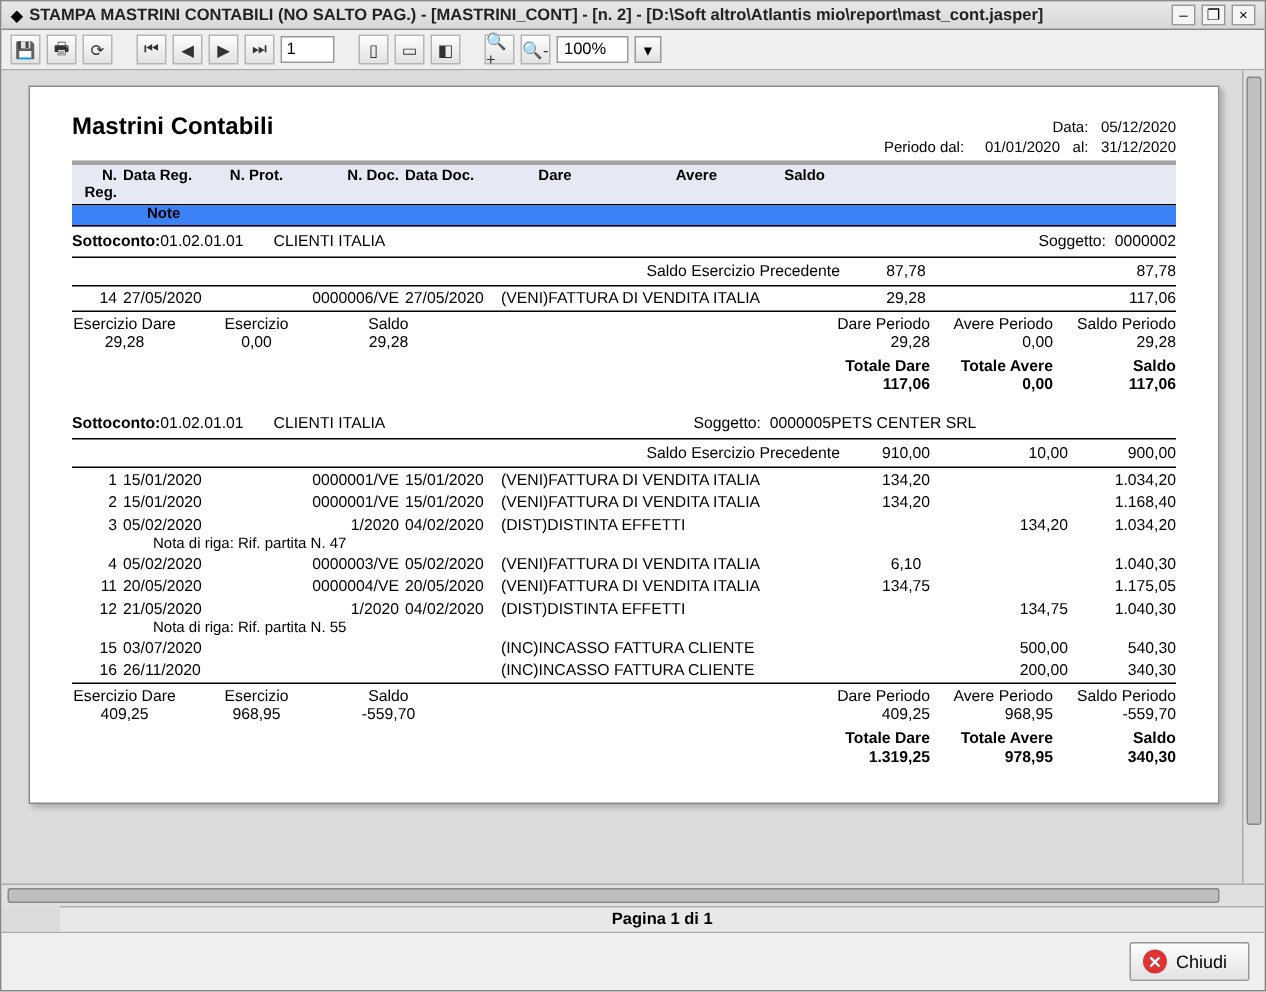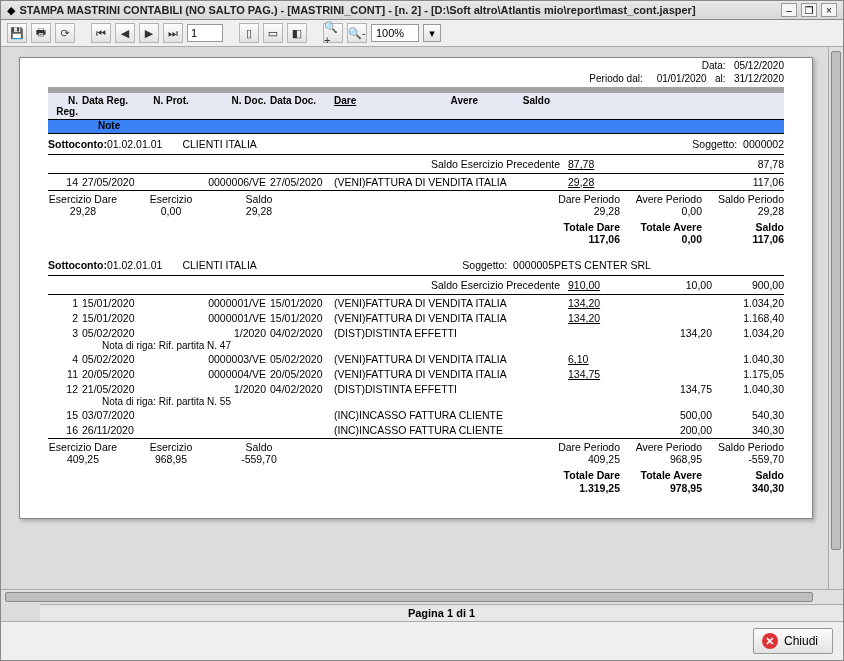--- a/index.html
+++ b/index.html
@@ -146,41 +146,41 @@
     justify-content: center;
     font-weight: bold;
     font-size: 11px;
   }
   
   .rpt-title { font-size: 16px; font-weight: bold; margin-bottom: 2px; }
   .rpt-meta { text-align: right; font-size: 10px; margin-top: -16px; margin-bottom: 2px; }
   .rpt-meta div { line-height: 1.25; }
   .hdr-row {
     display: flex;
-    border-top: 6px solid #a3a3a3;
+    border-top: 3px solid #a3a3a3;
     border-bottom: 1px solid #000;
     background: #e6e9f3;
     font-weight: bold;
     font-size: 10px;
     padding: 2px 0;
   }
   .hdr-note {
     background: #3b82f6;
     border-bottom: 1px solid #000;
     font-size: 10px;
     font-weight: bold;
     padding: 0 0 2px 50px;
   }
   .c-nreg { width: 34px; text-align: right; padding-right: 4px; }
   .c-datareg { width: 66px; }
   .c-nprot { width: 46px; text-align: center; }
   .c-ndoc { width: 76px; text-align: right; padding-right: 4px;}
   .c-datadoc { width: 64px; }
   .c-caus { flex: 1; }
-  .c-dare { width: 72px; text-align: left; text-decoration: underline; }
+  .c-dare { width: 72px; text-align: center; }
   .c-avere { width: 72px; text-align: right; }
   .c-saldo { width: 72px; text-align: right; }
   .sub-line {
     display: flex;
     font-size: 10.5px;
     padding: 4px 0;
     border-bottom: 1px solid #000;
   }
   .sub-label { font-weight: bold; }
   .prev-row, .data-row, .tot-row {
@@ -261,20 +261,21 @@
   <span class="tbtn">🔍+</span>
   <span class="tbtn">🔍-</span>
   <span class="zoom-box">100%</span>
   <span class="zoom-dd">▾</span>
 </div>
 
 <div class="viewer">
   <div class="page-wrap" style="position:relative; padding-right:30px;">
     <div class="page">
 
+      <div class="rpt-title">Mastrini Contabili</div>
       <div class="rpt-meta">
         <div>
           <span>Data:</span>&nbsp;&nbsp;
           <span>05/12/2020</span>
         </div>
         <div>
           <span>Periodo dal:</span>&nbsp;&nbsp;&nbsp;&nbsp;
           <span>01/01/2020</span>&nbsp;&nbsp;
           <span>al:</span>&nbsp;&nbsp;
           <span>31/12/2020</span>

